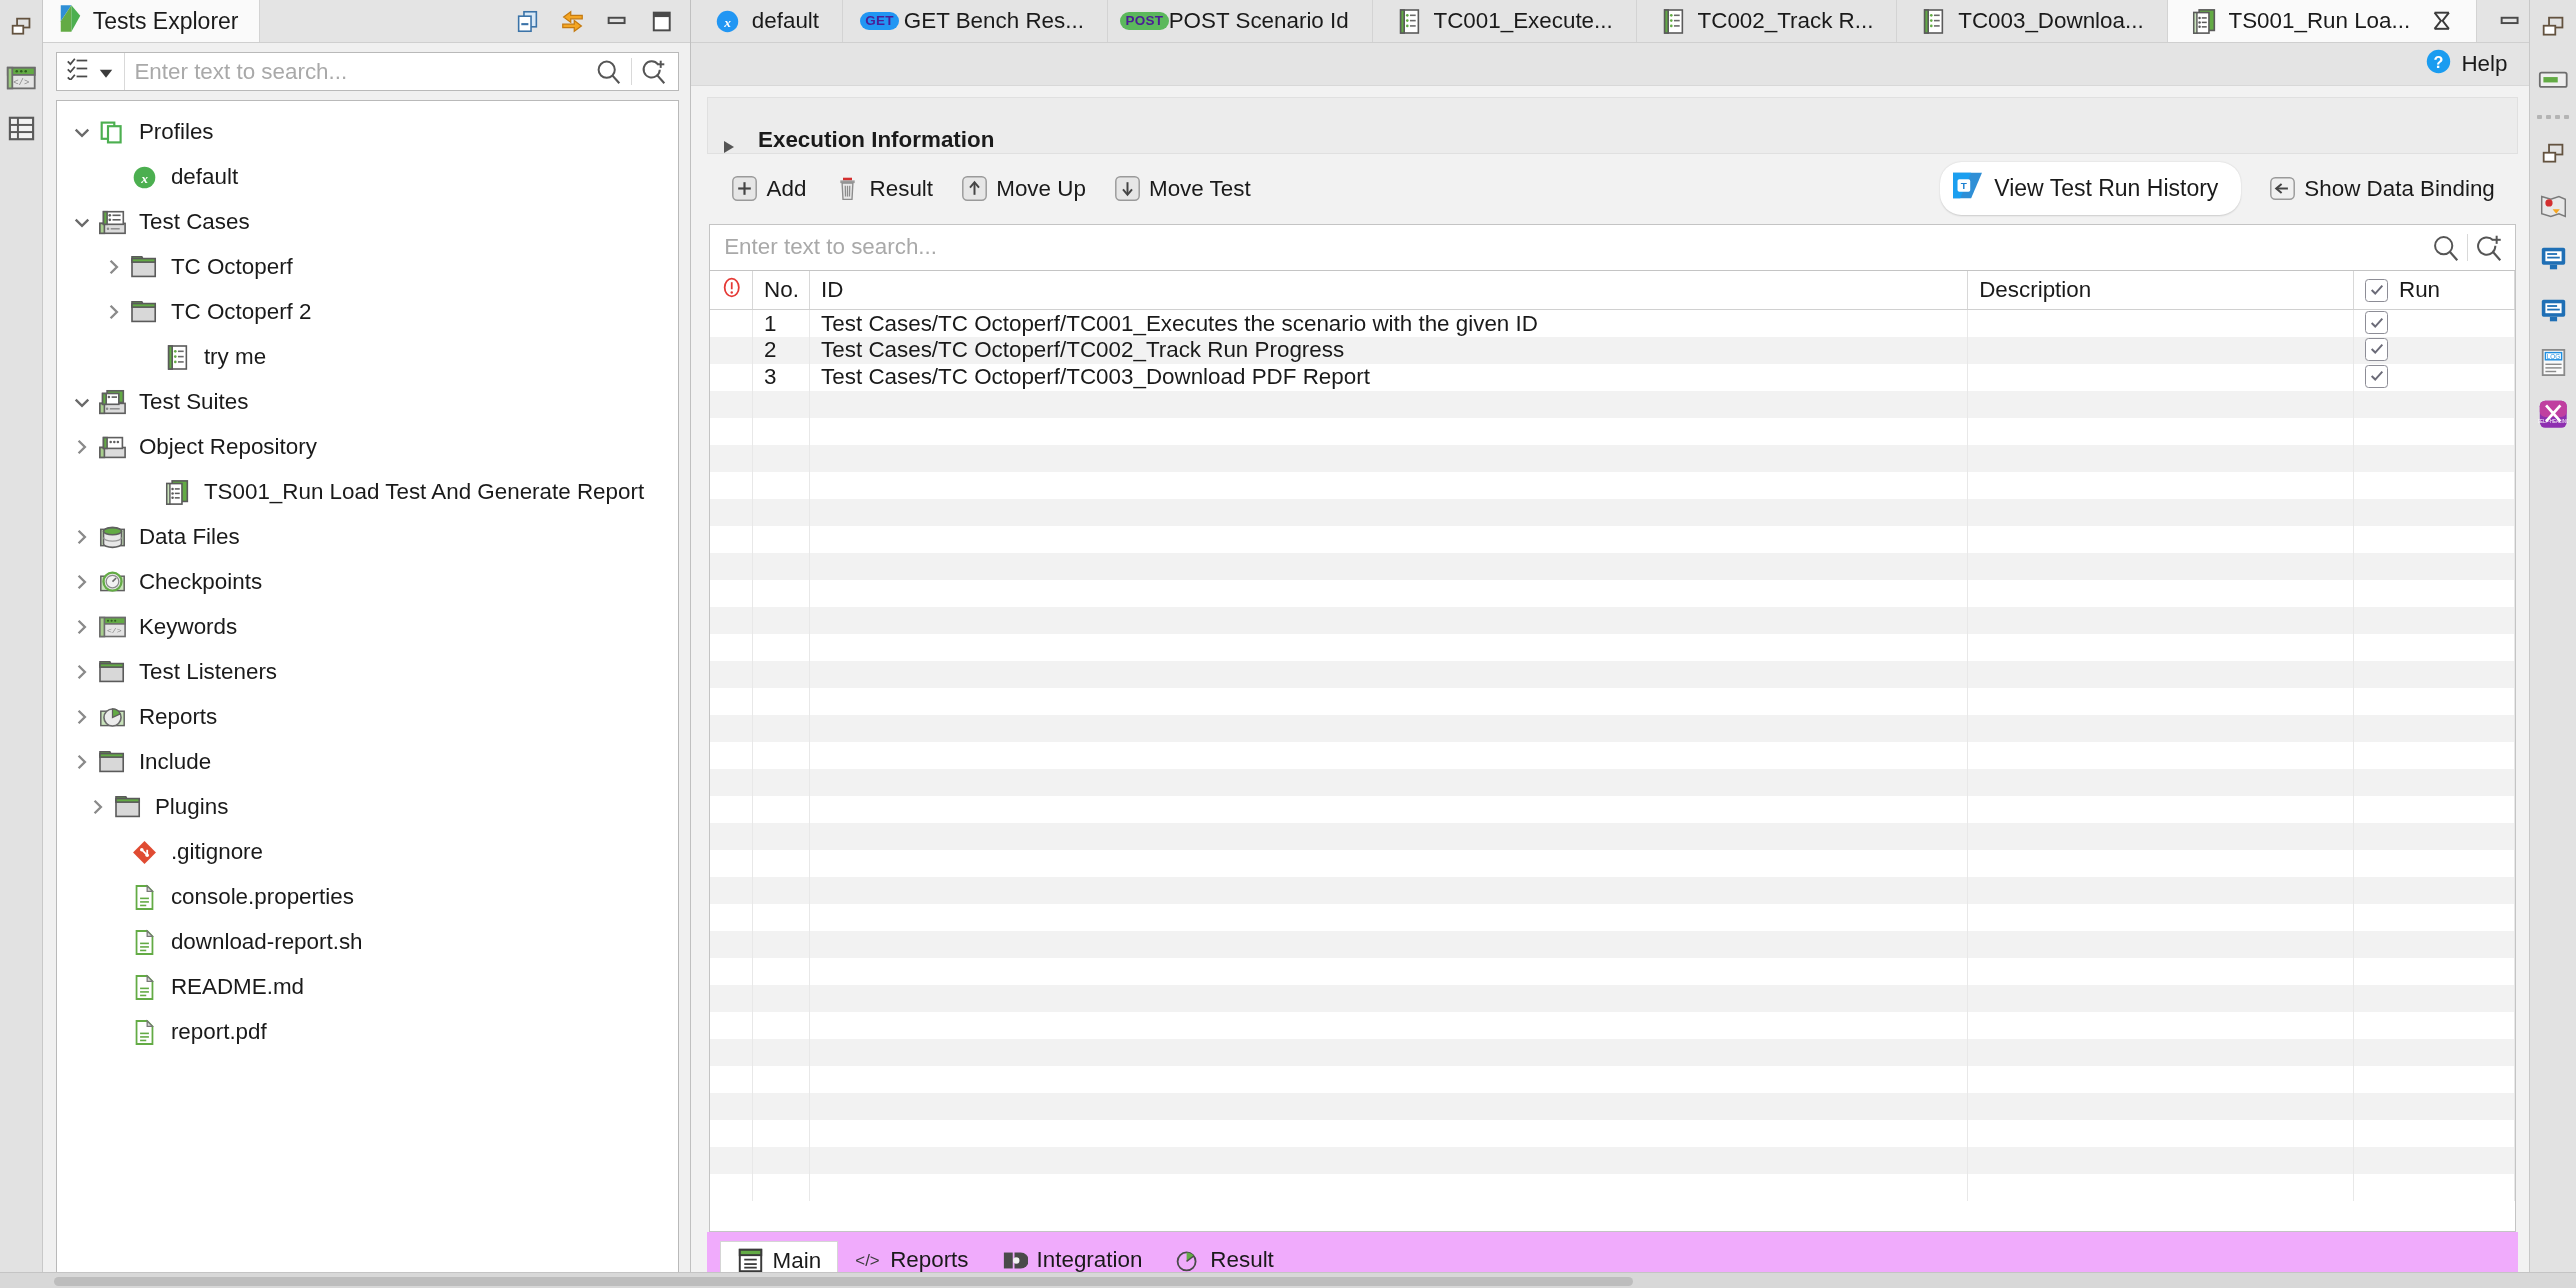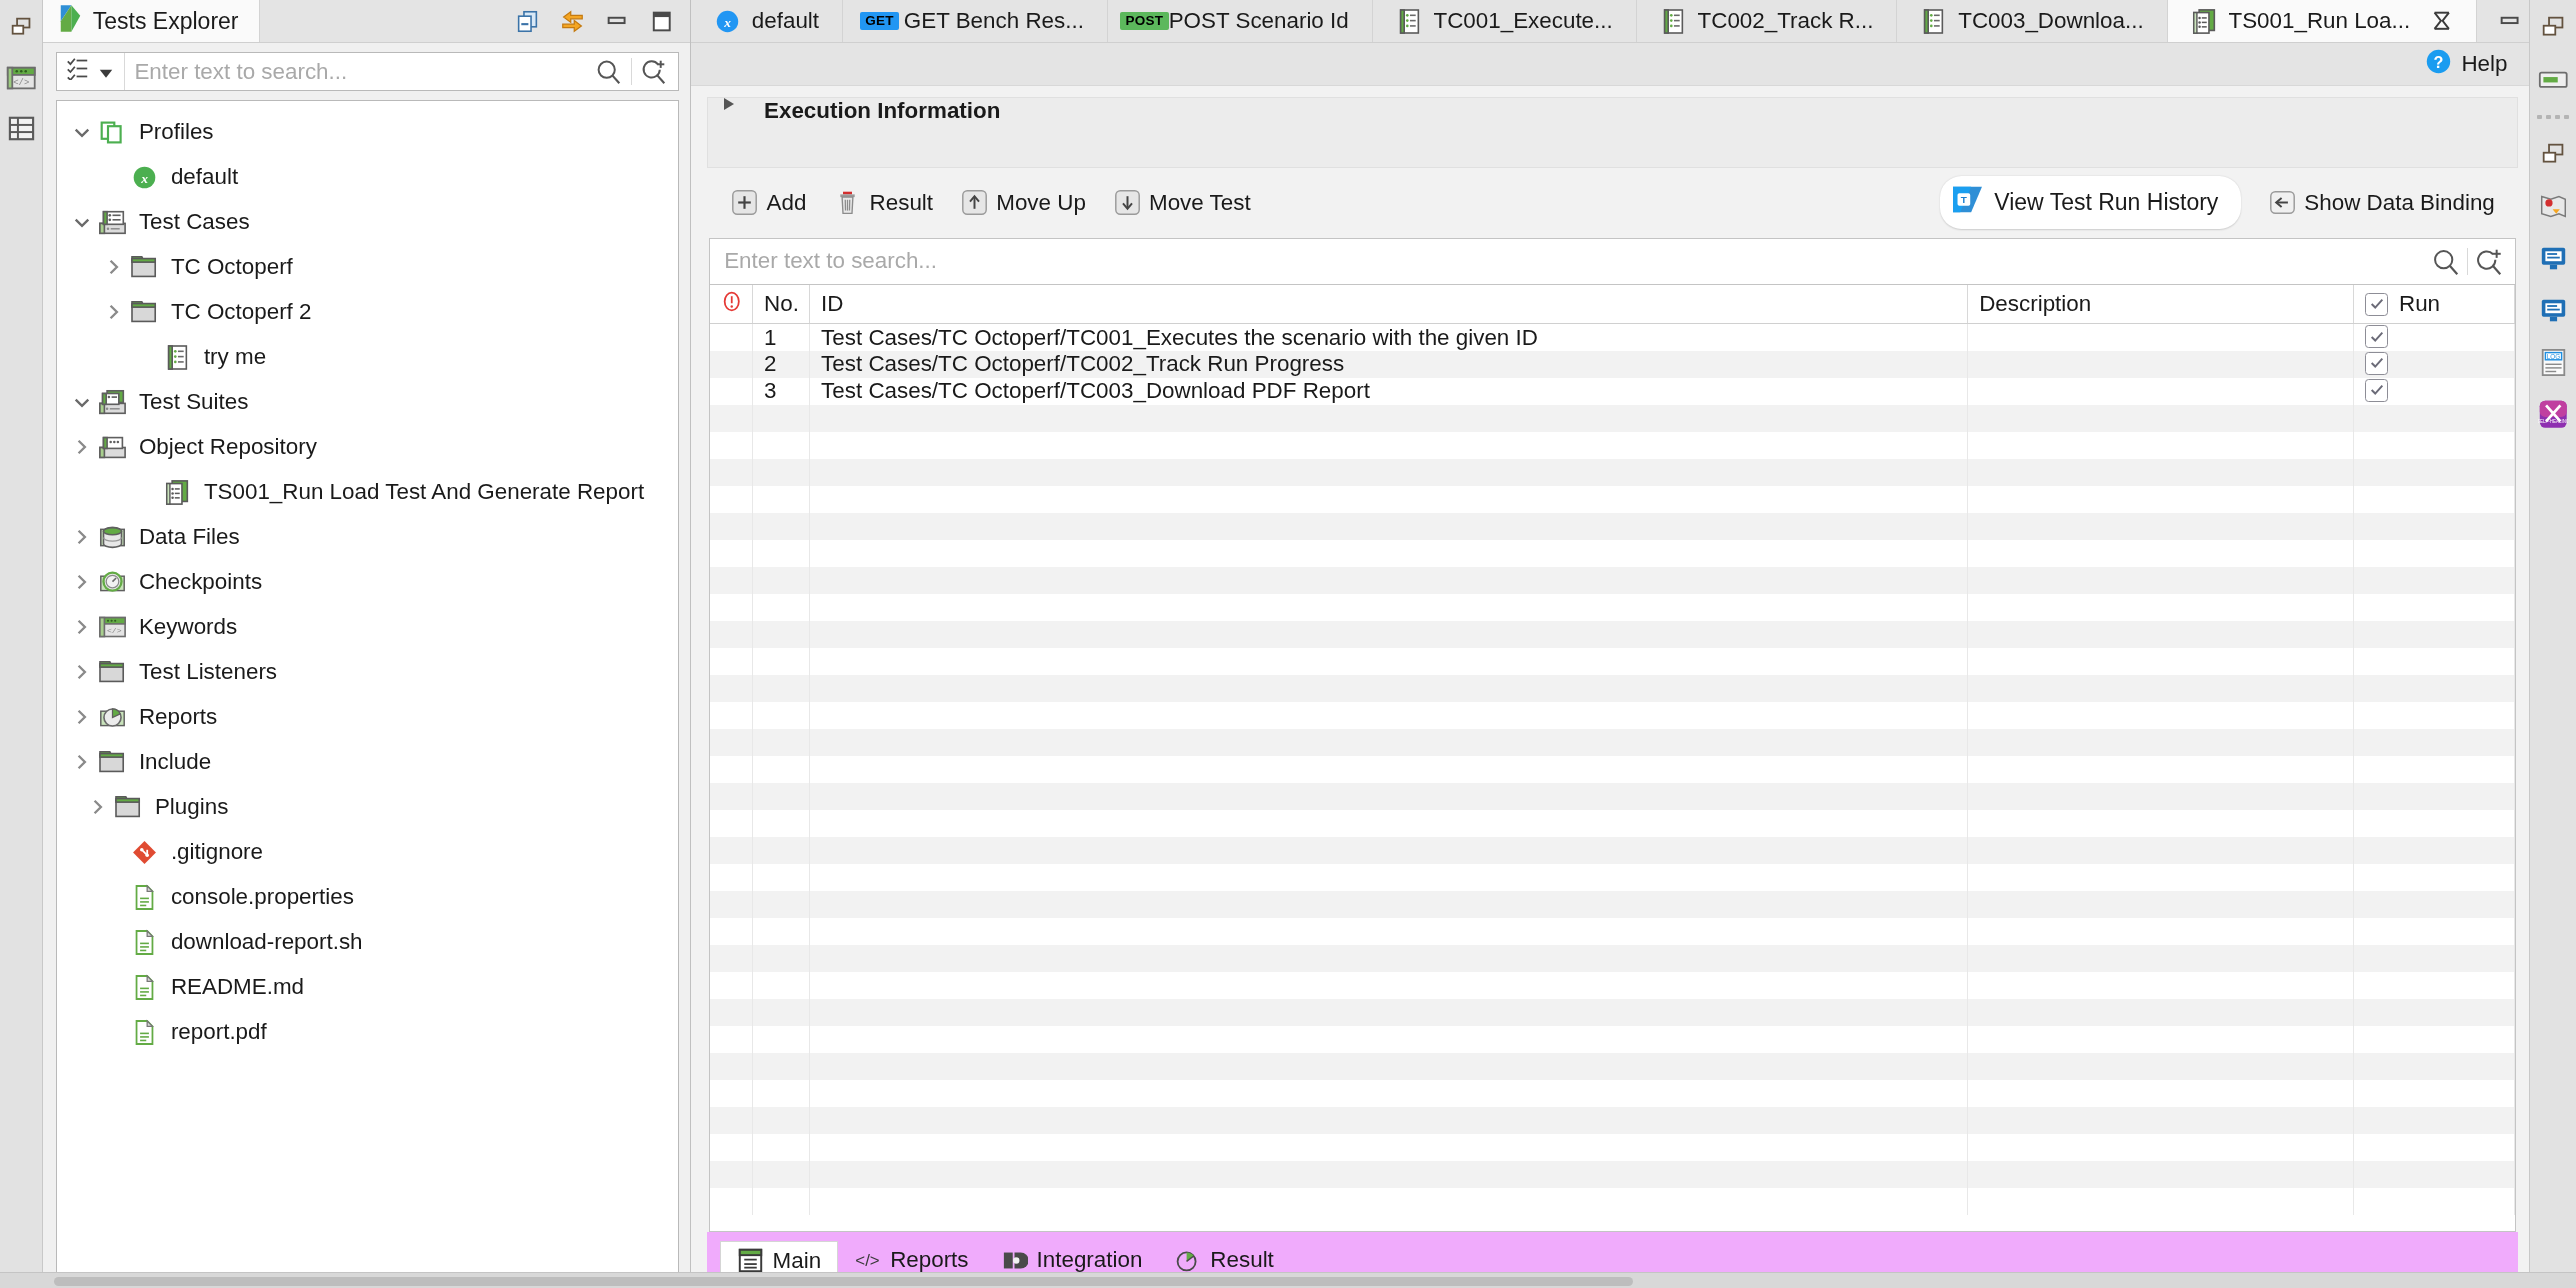--- a/index.html
+++ b/index.html
@@ -68,34 +68,34 @@
   .editor-tabstrip {
     height:43px; background:#e4e4e4; display:flex; align-items:stretch; border-bottom:0.9px solid #cfcfcf;
   }
   .etab {
     display:flex; align-items:center; gap:10.8px; padding:0 23px;
     border-right:0.9px solid #d3d3d3; white-space:nowrap; font-size:22.4px;
   }
   .etab.active { background:#fafafa; }
   .etab .ei { width:27px; height:27px; display:flex; align-items:center; justify-content:center; flex:0 0 27px; }
   .method-badge {
-    font-size:13.5px; font-weight:bold; color:#000000; padding:2.7px 5.4px; border-radius:2px;
+    font-size:13.5px; font-weight:bold; color:#4c1d95; padding:2.7px 5.4px; border-radius:9px;
     letter-spacing:0.3px; line-height:1;
   }
   .tab-close { margin-left:9px; width:23px; height:23px; display:flex; align-items:center; justify-content:center; }
   .win-ctl { margin-left:auto; display:flex; align-items:center; gap:23px; padding:0 20px; }
   .win-ctl .wi { width:27px; height:23px; display:flex; align-items:center; justify-content:center; }
 
   .help-row { height:43px; display:flex; justify-content:flex-end; align-items:center; padding-right:21.5px; background:#e4e4e4; border-bottom:0.9px solid #d8d8d8;}
   .help-btn { display:flex; align-items:center; gap:9px; font-size:22.4px; }
 
   .editor-body { flex:1; background:#f2f2f2; display:flex; flex-direction:column; padding:0 10.8px 0 16px; min-height:0; }
 
   .exec-info {
-    height:71px; display:flex; align-items:flex-start; gap:30px; padding-left:16px;
+    height:57px; display:flex; align-items:flex-end; gap:24px; padding-left:16px;
     background:#ececec; border:0.9px solid #e0e0e0; margin-top:10.8px; font-weight:bold; font-size:22.4px;
   }
   .tri { width:0;height:0;border-left:10px solid #555; border-top:6.3px solid transparent; border-bottom:6.3px solid transparent;}
 
   .action-bar { height:70px; display:flex; align-items:center; gap:5.4px; padding-left:12.6px; }
   .abtn { display:flex; align-items:center; gap:7.2px; padding:5.4px 10.8px; font-size:22.4px; border-radius:3.6px; }
   .abtn .bi { width:29px; height:29px; display:flex; align-items:center; justify-content:center; flex:0 0 29px; }
   .right-actions { margin-left:auto; display:flex; align-items:center; gap:16px; padding-right:12.6px; }
   .pill {
     display:flex; align-items:center; gap:12.6px; background:#fff; border-radius:21.5px;

